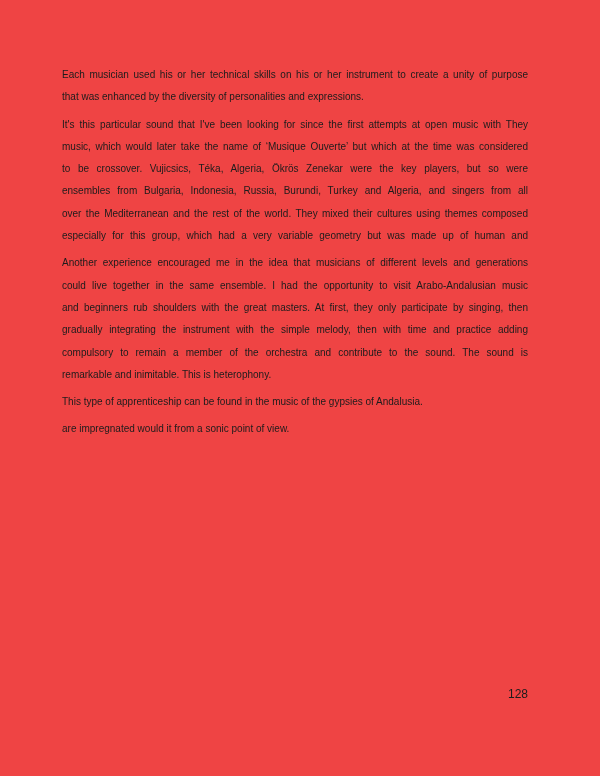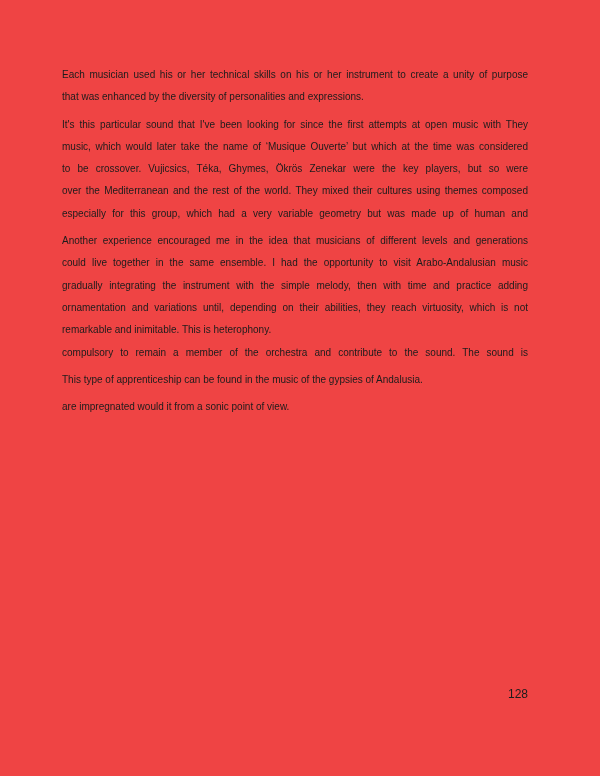--- a/index.html
+++ b/index.html
@@ -54,31 +54,32 @@
 
 <div class="page">
   <div class="text-block">
       <div class="para">
         <div class="line"><span>Each musician used his or her technical skills on his or her instrument to create a unity of purpose</span></div>
         <div class="line last"><span>that was enhanced by the diversity of personalities and expressions.</span></div>
       </div>
       <div class="para">
         <div class="line"><span>It's this particular sound that I've been looking for since the first attempts at open music with They</span></div>
         <div class="line"><span>music, which would later take the name of ‘Musique Ouverte’ but which at the time was considered</span></div>
-        <div class="line"><span>to be crossover. Vujicsics, Téka, Ghymes, Ökrös Zenekar were the key players, but so were</span></div>
+        <div class="line"><span>to be crossover. Vujicsics, Téka, Algeria, Ökrös Zenekar were the key players, but so were</span></div>
+        <div class="line"><span>ensembles from Bulgaria, Indonesia, Russia, Burundi, Turkey and Algeria, and singers from all</span></div>
         <div class="line"><span>over the Mediterranean and the rest of the world. They mixed their cultures using themes composed</span></div>
         <div class="line"><span>especially for this group, which had a very variable geometry but was made up of human and</span></div>
       </div>
       <div class="para">
         <div class="line"><span>Another experience encouraged me in the idea that musicians of different levels and generations</span></div>
         <div class="line"><span>could live together in the same ensemble. I had the opportunity to visit Arabo-Andalusian music</span></div>
+        <div class="line"><span>and beginners rub shoulders with the great masters. At first, they only participate by singing, then</span></div>
         <div class="line"><span>gradually integrating the instrument with the simple melody, then with time and practice adding</span></div>
-        <div class="line"><span>ornamentation and variations until, depending on their abilities, they reach virtuosity, which is not</span></div>
+        <div class="line"><span>compulsory to remain a member of the orchestra and contribute to the sound. The sound is</span></div>
         <div class="line last"><span>remarkable and inimitable. This is heterophony.</span></div>
-        <div class="line"><span>compulsory to remain a member of the orchestra and contribute to the sound. The sound is</span></div>
       </div>
       <div class="para">
         <div class="line last"><span>This type of apprenticeship can be found in the music of the gypsies of Andalusia.</span></div>
       </div>
       <div class="para">
         <div class="line last"><span>are impregnated would it from a sonic point of view.</span></div>
       </div>
     </div>
   <div class="page-number">128</div>
 </div>

